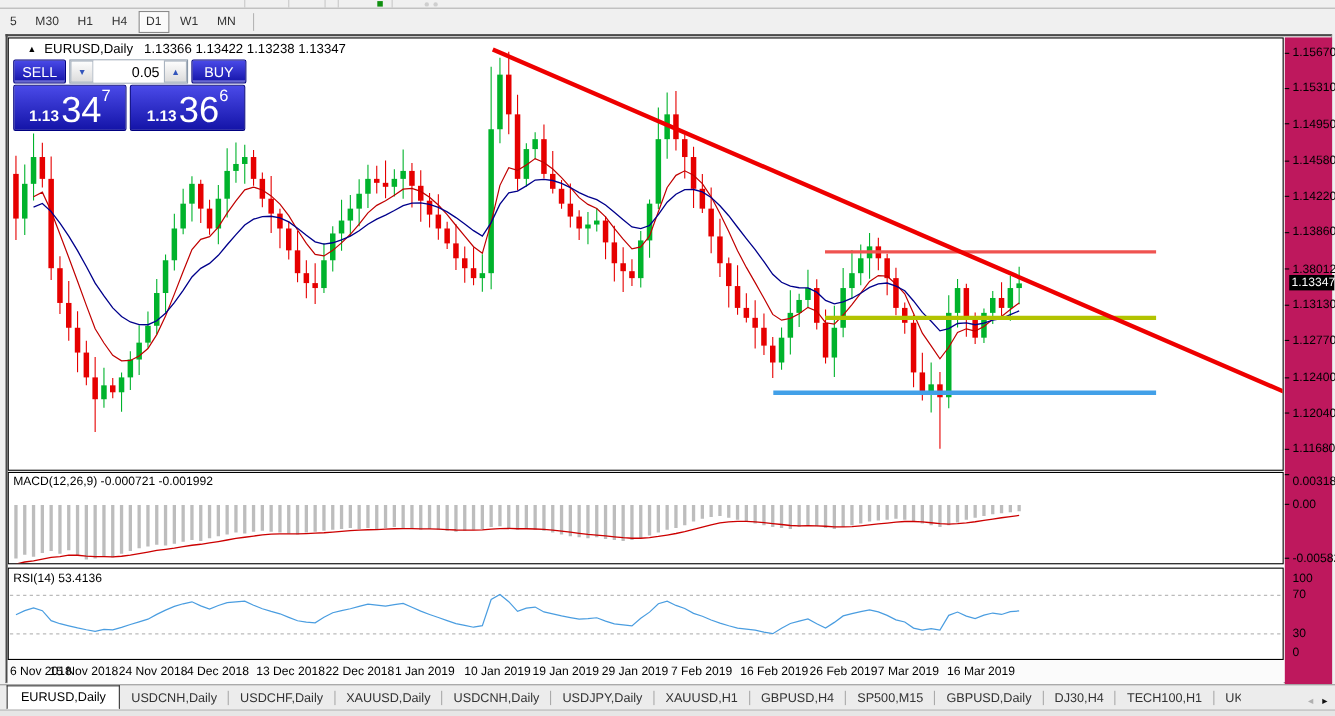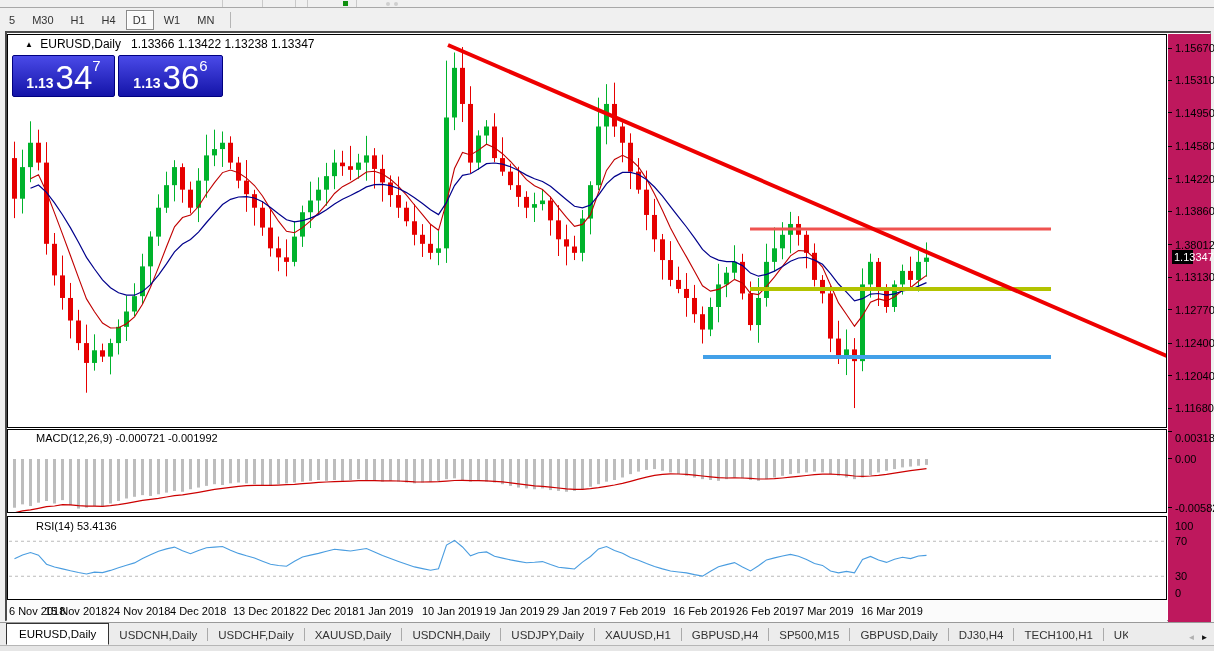--- a/index.html
+++ b/index.html
@@ -19,21 +19,21 @@
   #chart-window{left:5px;top:31px;width:1206px;height:590px;background:#ffffff;border-top:2px solid #4a4a4a;border-left:2px solid #4a4a4a;border-right:1px solid #9a9a9a;border-bottom:1px solid #9a9a9a;box-sizing:border-box;}
   .pane{position:absolute;background:#fff;border:1px solid #000;box-sizing:border-box;}
   #pane-main{left:0px;top:1px;width:1160px;height:394px;}
   #pane-macd{left:0px;top:396px;width:1160px;height:84px;}
   #pane-rsi{left:0px;top:483px;width:1160px;height:84px;}
   #date-axis{position:absolute;left:0px;top:567px;width:1160px;height:23px;background:#fbfbfb;}
   .date-label{position:absolute;top:5px;font-size:11px;color:#000;white-space:nowrap;}
   #price-axis{position:absolute;left:1161px;top:1px;width:43px;height:589px;background:#be185d;}
   .axis-label{position:absolute;left:7px;font-size:11px;color:#000;white-space:nowrap;}
   .axis-tick{position:absolute;left:0px;width:4px;height:1px;background:#000;}
-  #price-tag{position:absolute;left:4px;width:21px;height:14px;background:#000;color:#fff;font-size:11px;line-height:14px;text-align:left;padding-left:2px;box-sizing:border-box;}
+  #price-tag{position:absolute;left:4px;width:41px;height:14px;background:#000;color:#fff;font-size:11px;line-height:14px;text-align:left;padding-left:2px;box-sizing:border-box;}
   
   #chart-title{left:25px;top:37px;font-size:12px;color:#000;z-index:30;}
   #chart-title .tri{font-size:8px;vertical-align:1px;margin-right:4px;}
   
   #trade-widget{left:12px;top:54px;z-index:40;width:212px;}
   #trade-row1{display:flex;height:22px;}
   .blue-btn{background:linear-gradient(#4a4ae8,#1414a8);border:1px solid #000080;border-radius:2px;color:#fff;
      font-size:13px;display:flex;align-items:center;justify-content:center;box-sizing:border-box;
      box-shadow:inset 0 -2px 0 rgba(170,170,240,.55);}
   #sell-btn{width:52px;}
@@ -44,21 +44,21 @@
   #vol-input{width:58px;border:none;outline:none;font-size:13px;text-align:right;padding-right:4px;color:#000;background:#fff;font-family:"Liberation Sans",sans-serif;}
   #trade-row2{display:flex;margin-top:1px;height:42px;}
   .price-panel{background:linear-gradient(#4a4ae8,#1414a8);border:1px solid #000080;border-radius:2px;color:#fff;
      display:flex;align-items:flex-end;justify-content:center;box-sizing:border-box;padding-bottom:3px;}
   #sell-panel{width:103px;}
   #buy-panel{width:105px;margin-left:3px;}
   .pp-small{font-size:14px;font-weight:bold;line-height:20px;margin-right:2px;}
   .pp-big{font-size:33px;line-height:30px;}
   .pp-sup{font-size:15px;line-height:15px;align-self:flex-start;margin-top:2px;}
   
-  .ind-label{position:absolute;font-size:11px;color:#000;z-index:5;margin-left:24px;}
+  .ind-label{position:absolute;font-size:11px;color:#000;z-index:5;}
   
   #tabs-bar{left:0;top:622px;width:1214px;height:23px;background:#ececec;border-top:1px solid #999;display:flex;align-items:flex-end;box-sizing:border-box;}
   .tab{font-size:11.5px;color:#333;padding:4px 10px 4px 10px;white-space:nowrap;}
   .tab.active{background:#fff;border:1px solid #333;border-bottom:1px solid #fff;color:#000;margin-left:6px;padding:4px 12px;}
   .tab-sep{width:1px;height:13px;background:#aaa;margin-bottom:4px;}
   .tab.clipped{width:14px;overflow:hidden;padding-right:0;}
   #tab-arrows{margin-left:auto;display:flex;align-items:center;margin-right:3px;}
   .arrow-btn{width:13px;height:15px;font-size:8px;display:flex;align-items:center;justify-content:center;}
   #arrow-left{color:#b0b0b0;}
   #arrow-right{color:#111;}
@@ -518,20 +518,33 @@
 </div>
 
 <div id="chart-title" class="abs">
   <span class="tri">▲</span>
   <span>EURUSD,Daily</span>
   <span>&nbsp;</span>
   <span>1.13366 1.13422 1.13238 1.13347</span>
 </div>
 
 <div id="trade-widget" class="abs">
+  <div id="trade-row1">
+    <div id="sell-btn" class="blue-btn">SELL</div>
+    <div id="vol-group">
+      <div class="spin-btn">
+        <span>▼</span>
+      </div>
+      <input id="vol-input" value="0.05" style="">
+      <div class="spin-btn">
+        <span>▲</span>
+      </div>
+    </div>
+    <div id="buy-btn" class="blue-btn">BUY</div>
+  </div>
   <div id="trade-row2">
     <div id="sell-panel" class="price-panel">
       <span class="pp-small">1.13</span>
       <span class="pp-big">34</span>
       <span class="pp-sup">7</span>
     </div>
     <div id="buy-panel" class="price-panel">
       <span class="pp-small">1.13</span>
       <span class="pp-big">36</span>
       <span class="pp-sup">6</span>

